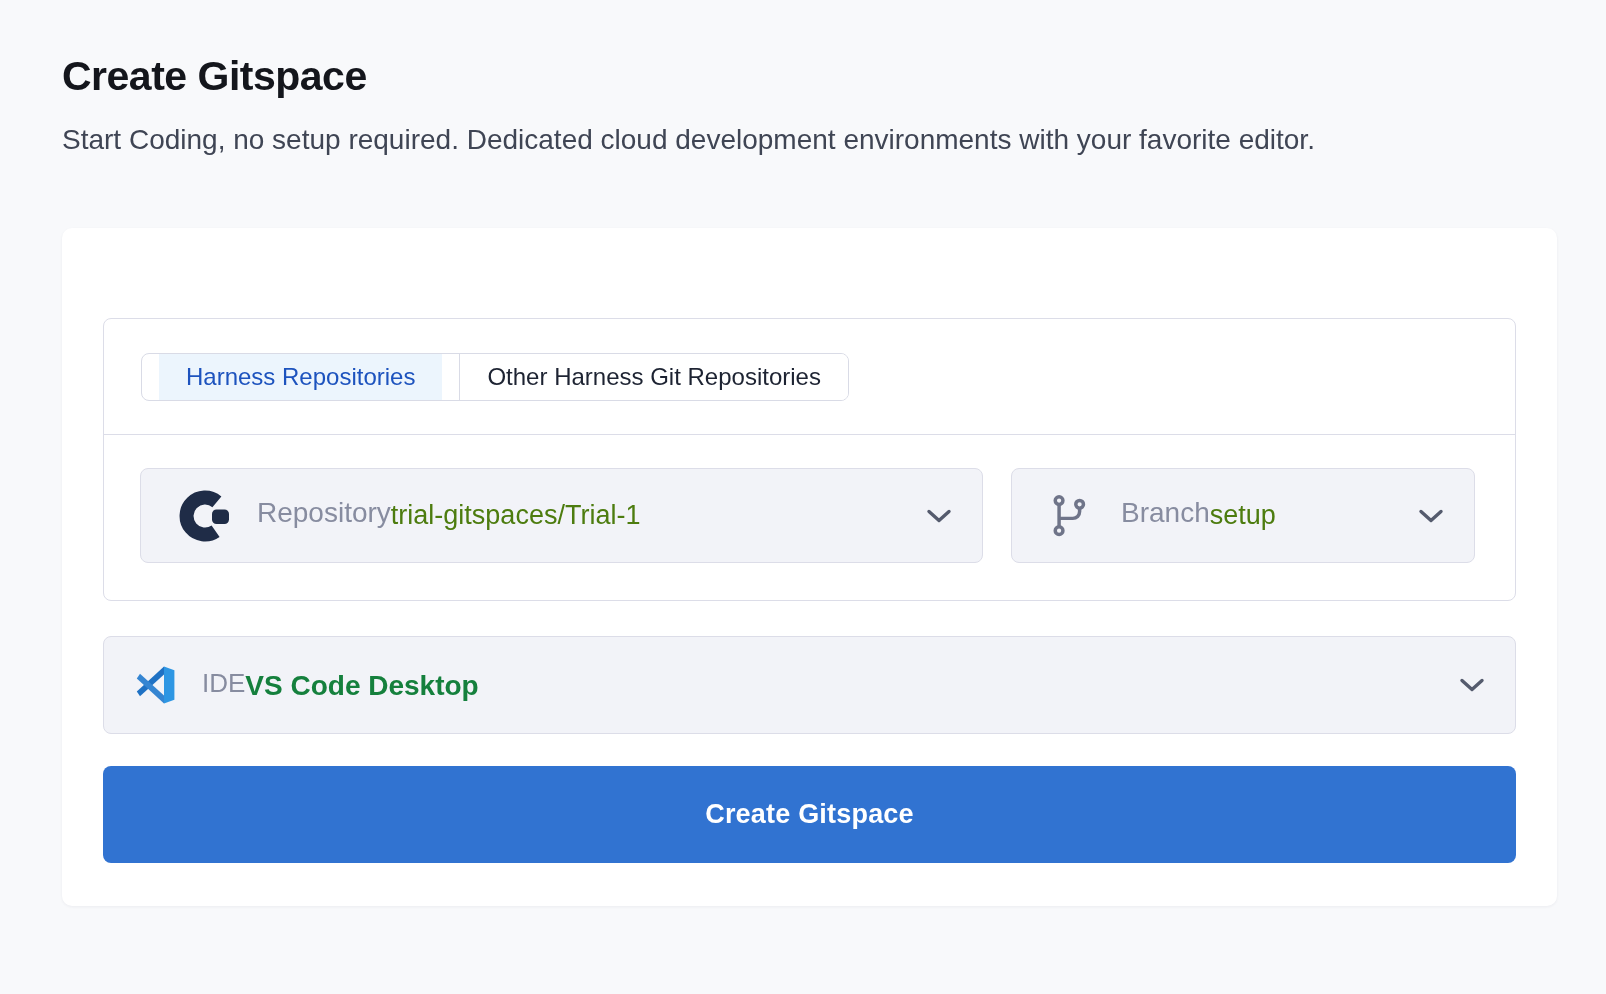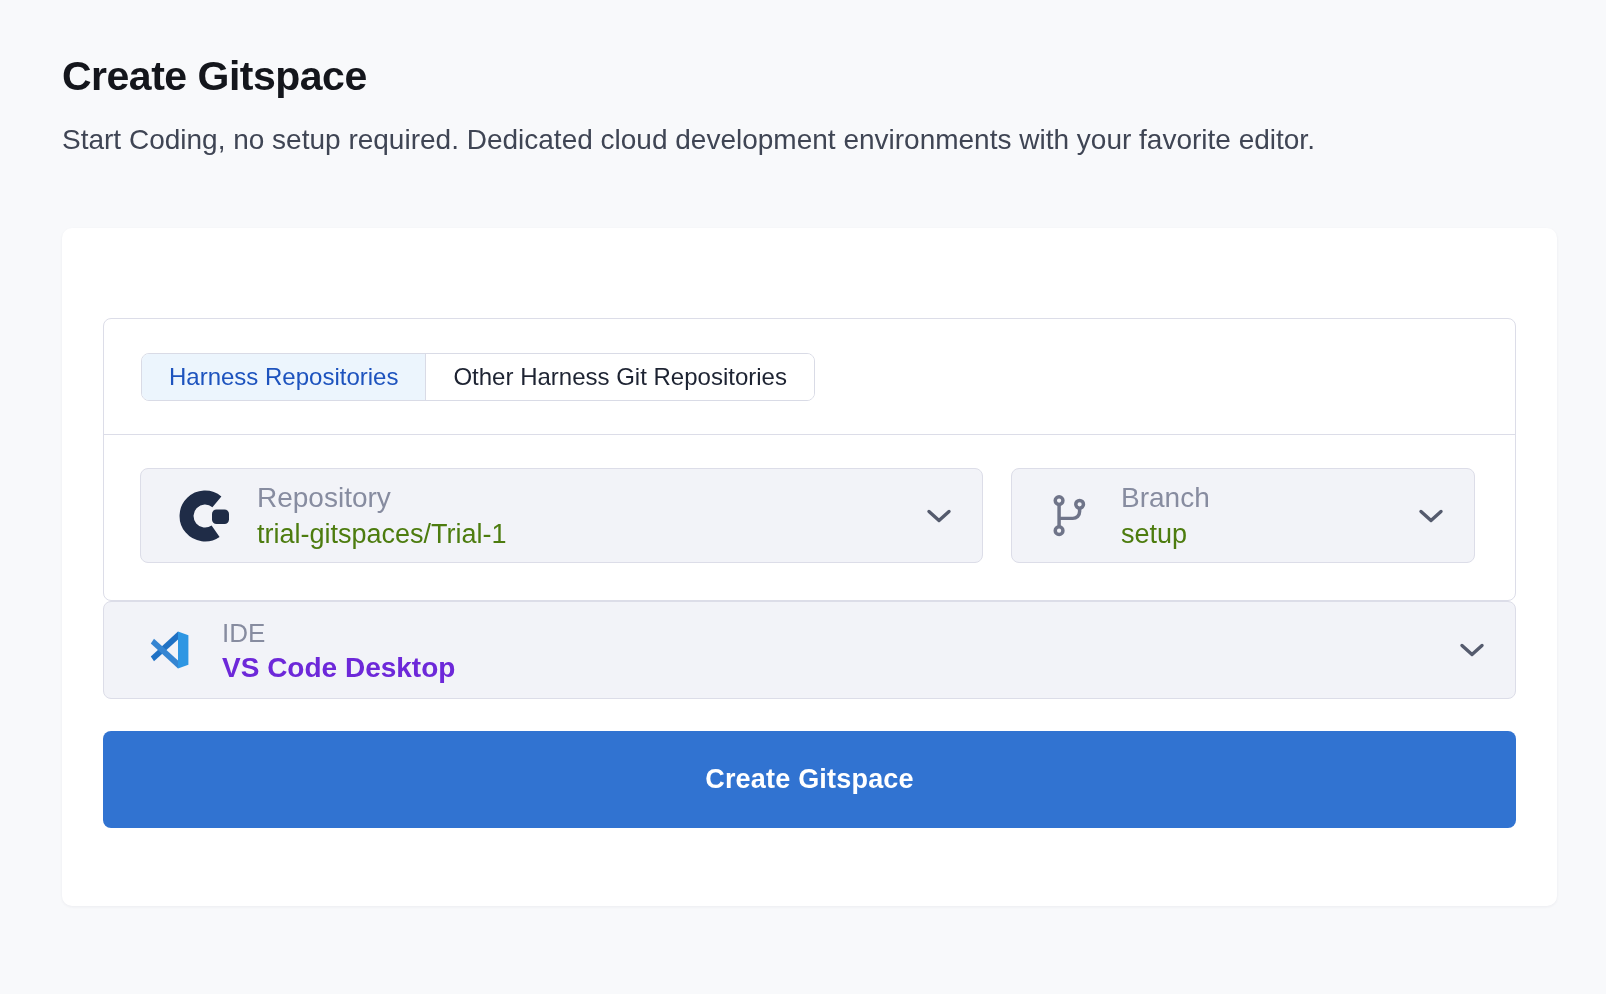--- a/index.html
+++ b/index.html
@@ -69,20 +69,21 @@
     display: flex;
     align-items: center;
     padding: 0 27px;
     font-family: inherit;
     font-size: 24px;
     color: #1d2332;
     background: #ffffff;
     border: none;
     cursor: pointer;
     white-space: nowrap;
+    margin-left: 17px;
   }
   .tab + .tab { border-left: 1px solid #d9dbe6; }
   .tab.active { background: #ecf5fd; color: #1d53be; }
 
   .section-body {
     display: flex;
     gap: 28px;
     padding: 33px 40px 37px 36px;
   }
 
@@ -101,21 +102,21 @@
 
   .select-icon {
     flex: 0 0 auto;
     display: flex;
     align-items: center;
     justify-content: center;
   }
   .repo-select .select-icon { width: 52px; margin-right: 26px; }
   .branch-select .select-icon { width: 44px; margin-right: 28px; }
 
-  .select-text { display: flex; flex-direction: column; }
+  .select-text { display: flex; flex-direction: row; align-items: center; }
   .select-label {
     font-size: 28px;
     line-height: 32px;
     color: #878ca0;
     margin-bottom: 5px;
   }
   .select-value {
     font-size: 27px;
     line-height: 31px;
     color: #4d7c0f;
@@ -123,27 +124,27 @@
 
   .chevron {
     position: absolute;
     right: 30px;
     top: 50%;
     transform: translateY(-50%);
     display: flex;
   }
 
   .ide-select {
+    margin-top: 35px;
     height: 98px;
-    padding-left: 44px;
-    gap: 6px;
+    padding-left: 30px;
   }
   .ide-select .select-icon { width: 44px; margin-right: 24px; }
   .ide-select .select-label { font-size: 26px; line-height: 30px; margin-bottom: 4px; }
-  .ide-select .select-value { font-weight: 700; color: #6d28d9; font-size: 28px; }
+  .ide-select .select-value { font-weight: 700; color: #15803d; font-size: 28px; }
 
   .primary-btn {
     margin-top: 32px;
     width: 100%;
     height: 97px;
     background: #3173d1;
     border: none;
     border-radius: 8px;
     color: #ffffff;
     font-family: inherit;

